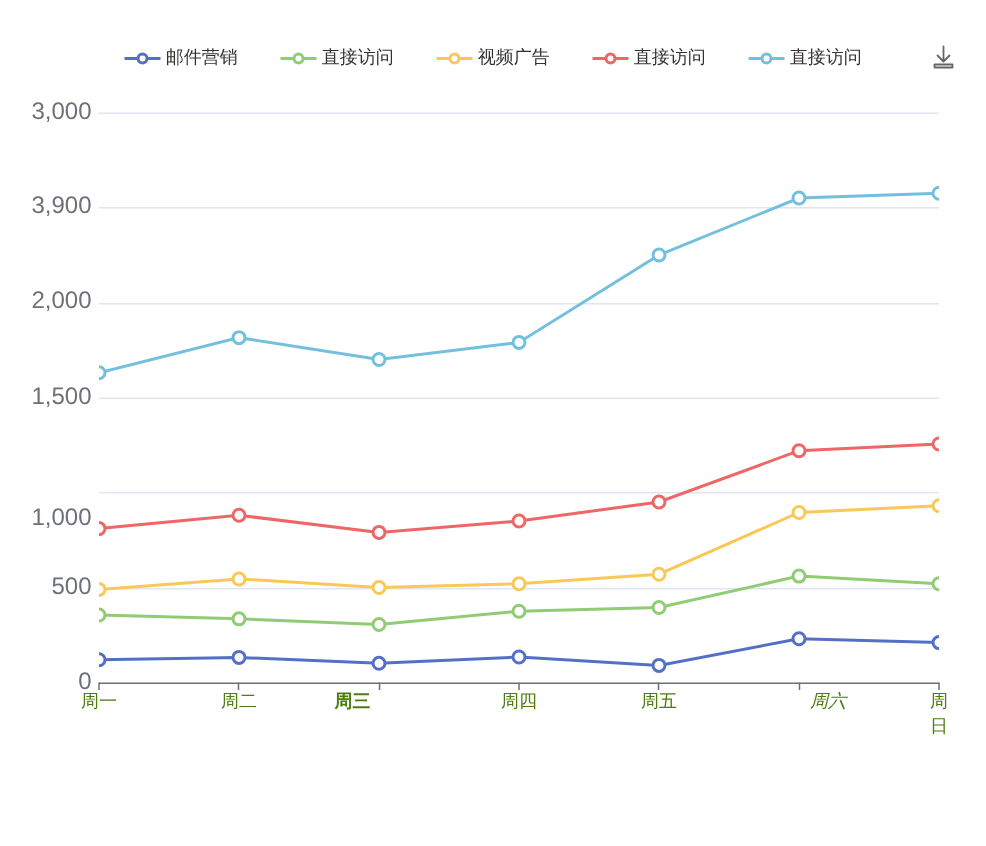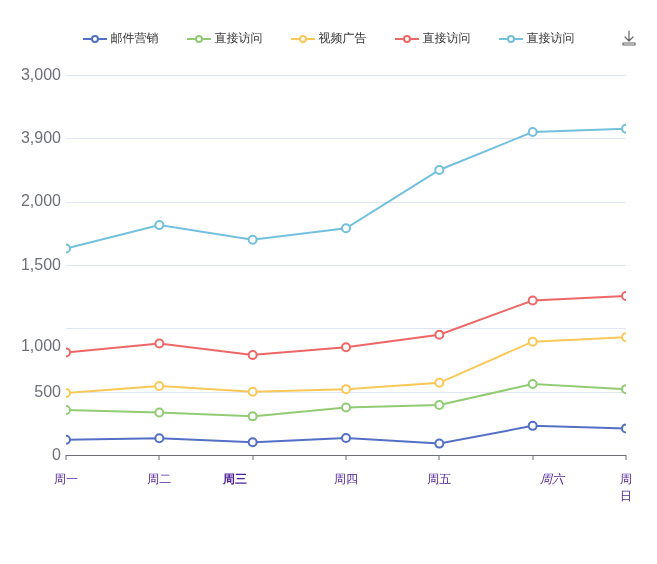--- a/index.html
+++ b/index.html
@@ -72,23 +72,22 @@
   .x-labels {
     position: absolute;
     left: 66px;
     top: 459px;
     width: 560px;
     height: 20px;
   }
   .x-label {
     position: absolute;
     transform: translateX(-50%);
-    color: #4c1d95;
+    color: #4d7c0f;
     font-size: 12px;
-    margin-top: 12px;
   }
   .x-tick {
     position: absolute;
     width: 1px;
     height: 5px;
     background: #6e7079;
     top: 455px;
     transform: translateX(-0.5px);
   }
   .y-label {

